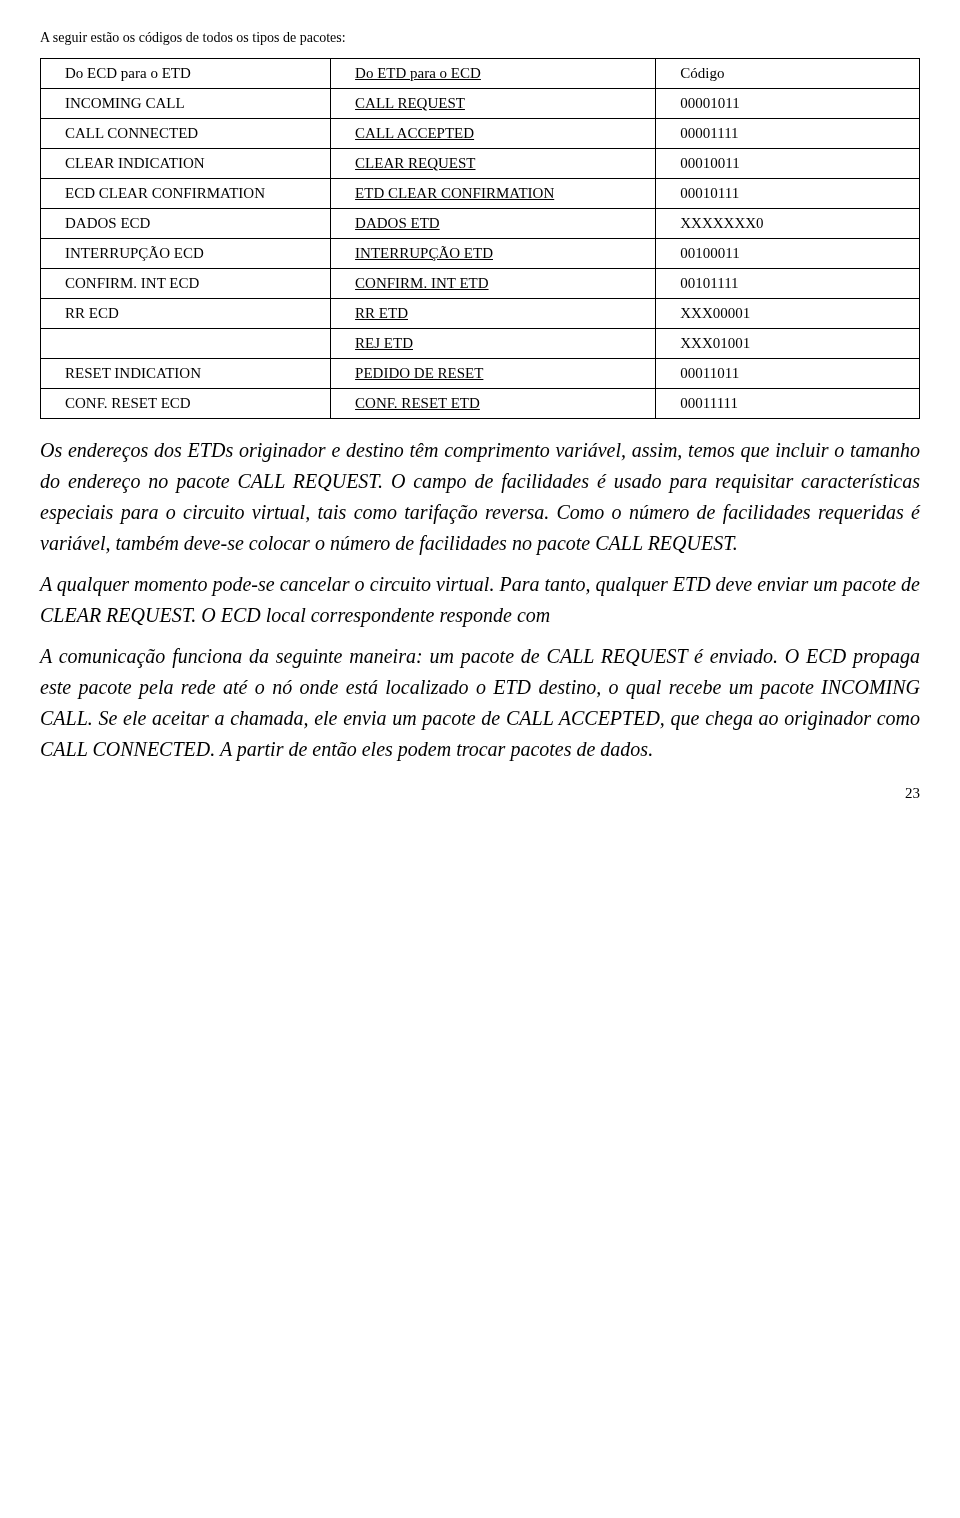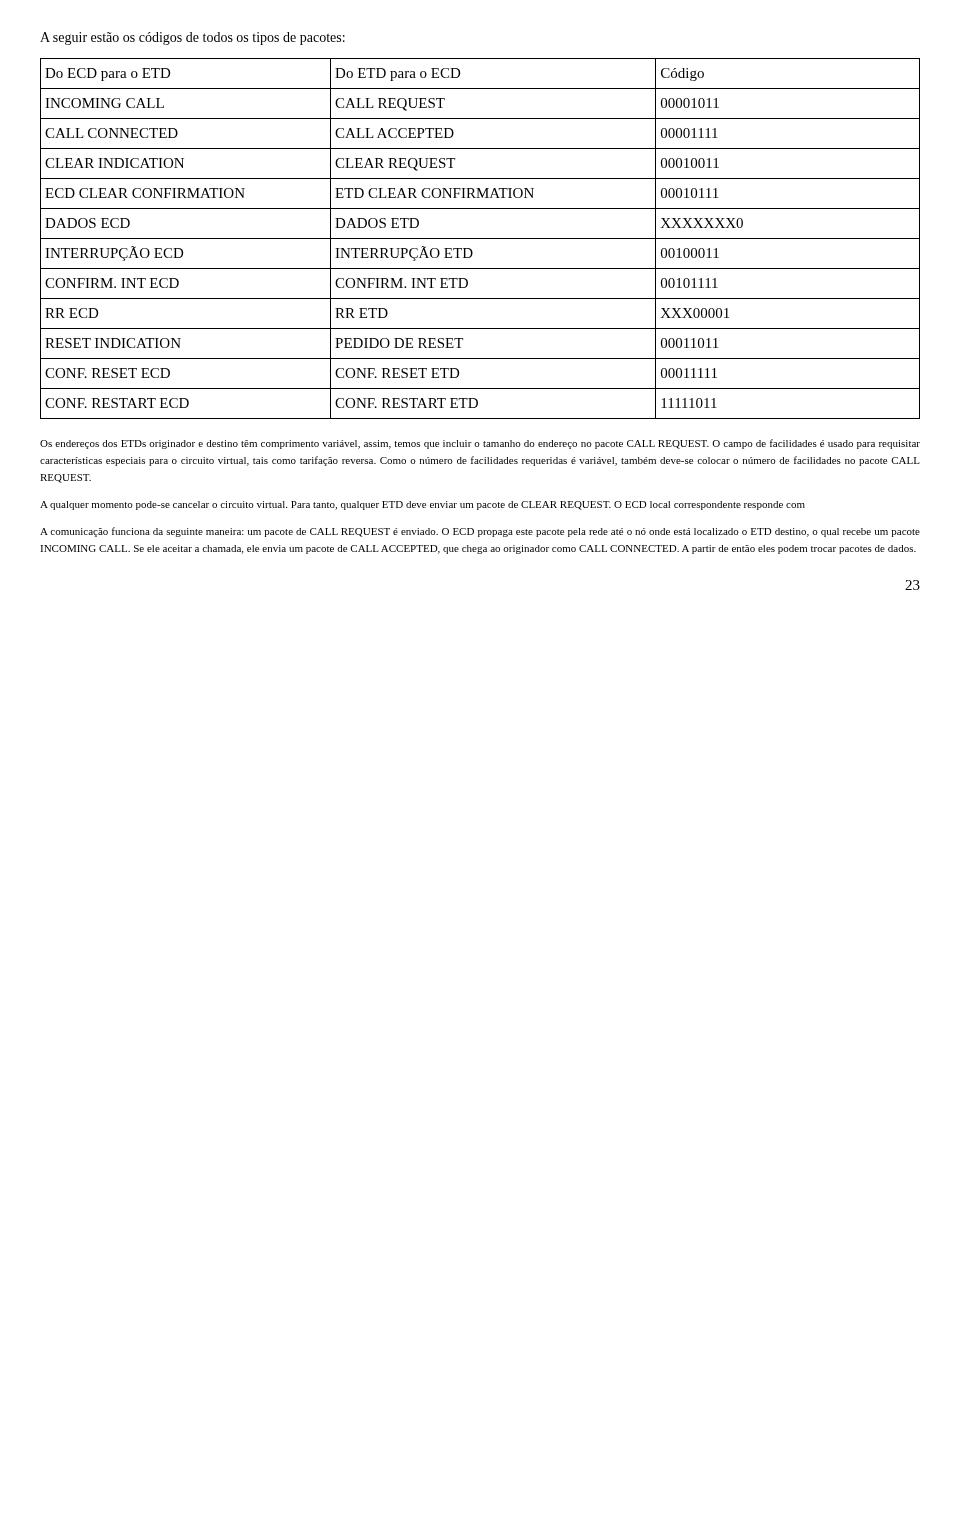--- a/index.html
+++ b/index.html
@@ -20,39 +20,41 @@
       margin-bottom: 12px;
       font-size: 14px;
     }
     table {
       width: 100%;
       border-collapse: collapse;
       margin-bottom: 16px;
     }
     table td {
       border: 1px solid #000;
-      padding: 4px 4px;
+      padding: 4px 24px;
       vertical-align: top;
       font-size: 15px;
       line-height: 1.4;
     }
     table td:nth-child(1) {
       width: 33%;
     }
     table td:nth-child(2) {
       width: 37%;
+      text-decoration: underline;
     }
     table td:nth-child(3) {
       width: 30%;
     }
     .body-text {
       text-align: justify;
-      font-size: 11px;
+      font-size: 20px;
       line-height: 1.55;
       margin-bottom: 10px;
+      font-style: italic;
     }
     .page-number {
       text-align: right;
       font-size: 15px;
       margin-top: 20px;
     }
   </style>
 </head>
 <body>
 
@@ -101,33 +103,33 @@
         <td>CONFIRM. INT ECD</td>
         <td>CONFIRM. INT ETD</td>
         <td>00101111</td>
       </tr>
       <tr>
         <td>RR ECD</td>
         <td>RR ETD</td>
         <td>XXX00001</td>
       </tr>
       <tr>
+        <td></td>
+        <td>REJ ETD</td>
+        <td>XXX01001</td>
+      </tr>
+      <tr>
         <td>RESET INDICATION</td>
         <td>PEDIDO DE RESET</td>
         <td>00011011</td>
       </tr>
       <tr>
         <td>CONF. RESET ECD</td>
         <td>CONF. RESET ETD</td>
         <td>00011111</td>
-      </tr>
-      <tr>
-        <td>CONF. RESTART ECD</td>
-        <td>CONF. RESTART ETD</td>
-        <td>11111011</td>
       </tr>
     </tbody>
 </table>
 
 <div>
   <p class="body-text">Os endereços dos ETDs originador e destino têm comprimento variável, assim, temos que incluir o tamanho do endereço no pacote CALL REQUEST. O campo de facilidades é usado para requisitar características especiais para o circuito virtual, tais como tarifação reversa. Como o número de facilidades requeridas é variável, também deve-se colocar o número de facilidades no pacote CALL REQUEST.</p>
   <p class="body-text">A qualquer momento pode-se cancelar o circuito virtual. Para tanto, qualquer ETD deve enviar um pacote de CLEAR REQUEST. O ECD local correspondente responde com</p>
   <p class="body-text">A comunicação funciona da seguinte maneira: um pacote de CALL REQUEST é enviado. O ECD propaga este pacote pela rede até o nó onde está localizado o ETD destino, o qual recebe um pacote INCOMING CALL. Se ele aceitar a chamada, ele envia um pacote de CALL ACCEPTED, que chega ao originador como CALL CONNECTED. A partir de então eles podem trocar pacotes de dados.</p>
 </div>
 

